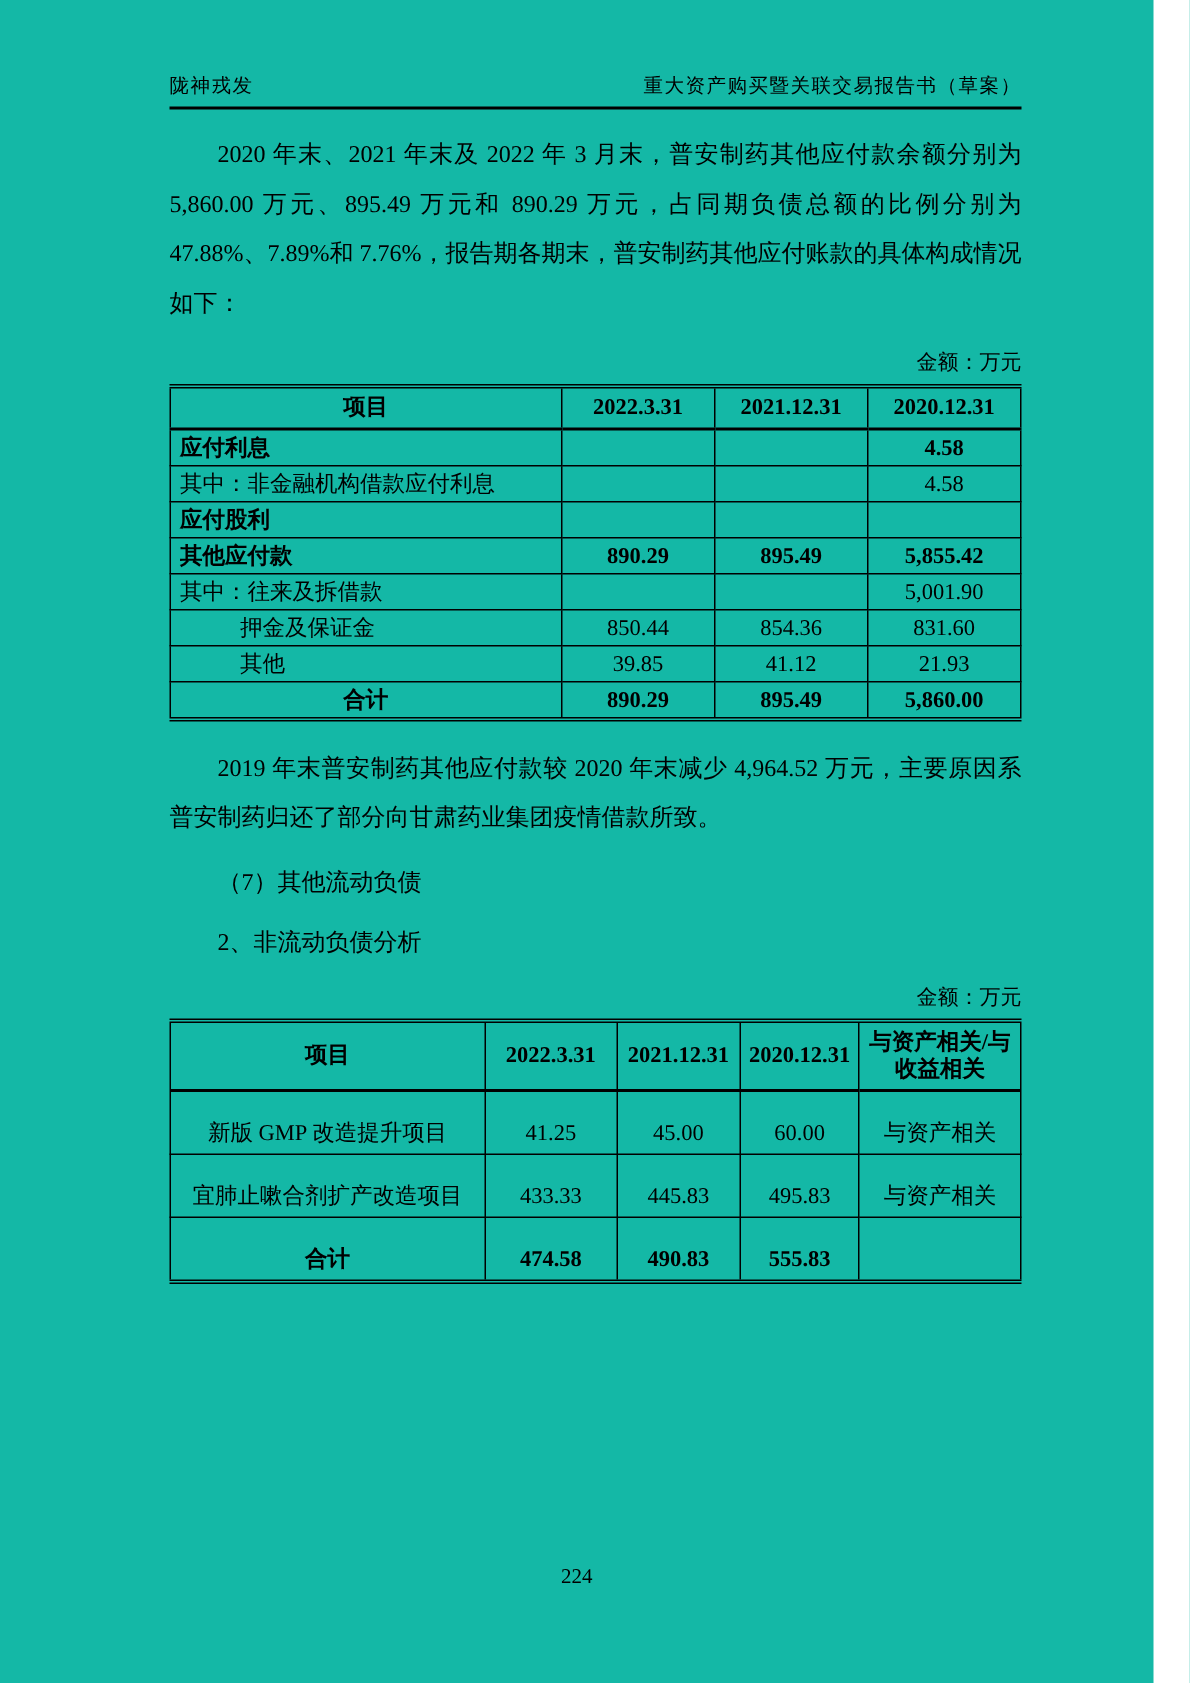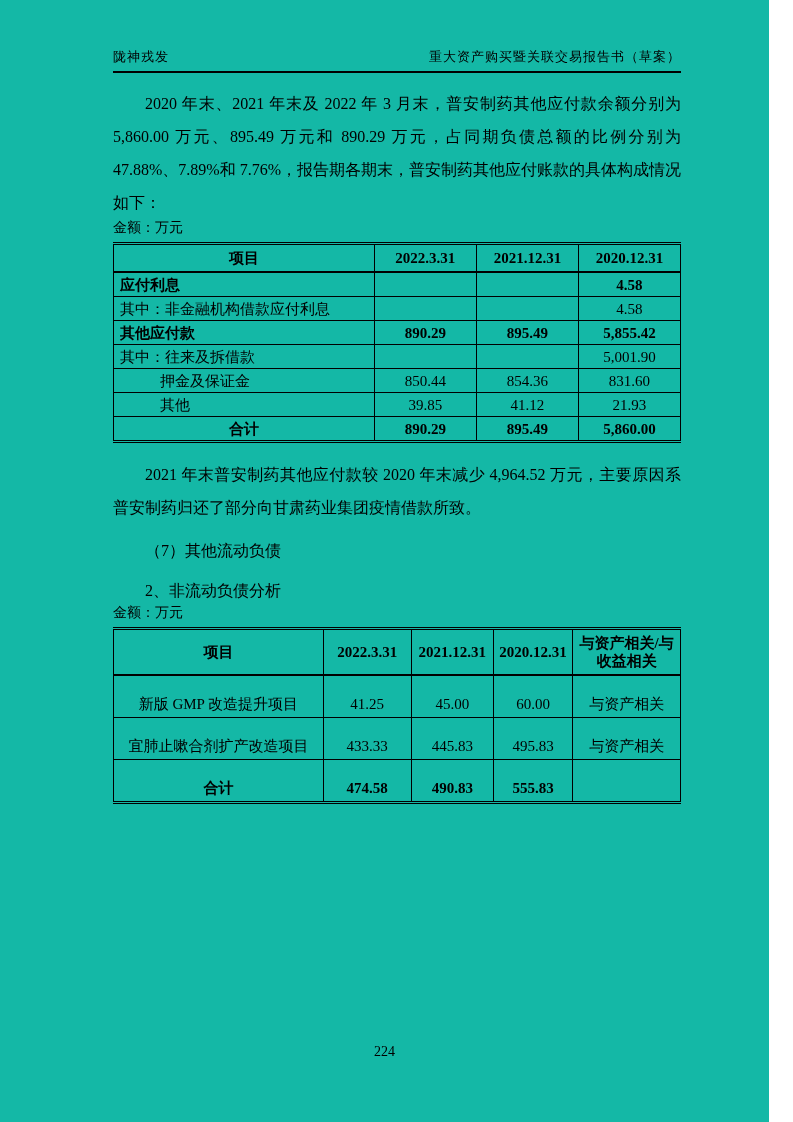--- a/index.html
+++ b/index.html
@@ -30,21 +30,22 @@
     line-height:33px;
     text-align:justify;
     text-indent:2em;
     margin:0;
   }
   .p-intro   { margin-top:14px; }
   .p-after   { margin-top:15px; }
   .sec-head  { font-size:16px; line-height:26px; text-indent:2em; margin-top:14px; }
   .unit-label{
     font-size:14px;
-    text-align:left;
+    text-align:right;
+    margin-top:14px;
     margin-bottom:5px;
   }
   .tbl-wrap {
     border-top:3px double #000;
     border-bottom:3px double #000;
   }
   table {
     width:100%;
     border-collapse:collapse;
     font-size:15px;
@@ -116,20 +117,26 @@
             <td class="num"></td>
             <td class="num"></td>
             <td class="num b">4.58</td>
           </tr>
           <tr>
             <td class="item">其中：非金融机构借款应付利息</td>
             <td class="num"></td>
             <td class="num"></td>
             <td class="num">4.58</td>
           </tr>
+          <tr>
+            <td class="item b">应付股利</td>
+            <td class="num"></td>
+            <td class="num"></td>
+            <td class="num"></td>
+          </tr>
           <tr class="bold">
             <td class="item">其他应付款</td>
             <td class="num">890.29</td>
             <td class="num">895.49</td>
             <td class="num">5,855.42</td>
           </tr>
           <tr>
             <td class="item">其中：往来及拆借款</td>
             <td class="num"></td>
             <td class="num"></td>
@@ -150,21 +157,21 @@
           <tr class="bold">
             <td class="center">合计</td>
             <td class="num">890.29</td>
             <td class="num">895.49</td>
             <td class="num">5,860.00</td>
           </tr>
         </tbody>
       </table>
     </div>
 
-    <p class="para p-after">2021 年末普安制药其他应付款较 2020 年末减少 4,964.52 万元，主要原因系普安制药归还了部分向甘肃药业集团疫情借款所致。</p>
+    <p class="para p-after">2019 年末普安制药其他应付款较 2020 年末减少 4,964.52 万元，主要原因系普安制药归还了部分向甘肃药业集团疫情借款所致。</p>
 
     <div class="sec-head">（7）其他流动负债</div>
 
 
     <div class="sec-head">2、非流动负债分析</div>
 
 
     <div class="unit-label">金额：万元</div>
 
     <div class="tbl-wrap">

